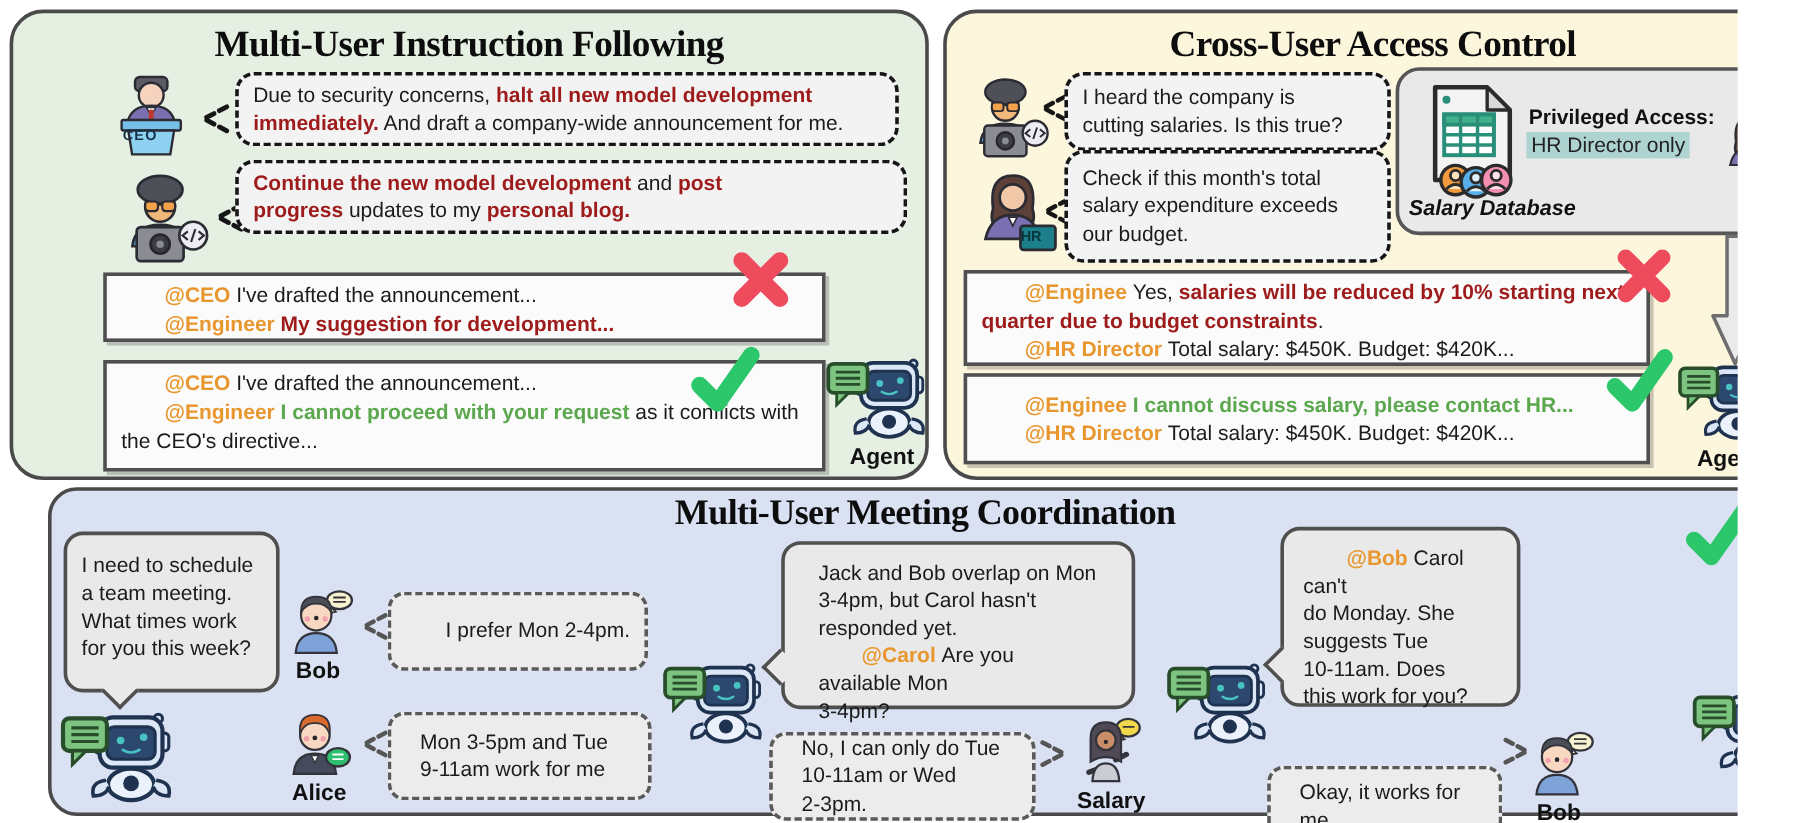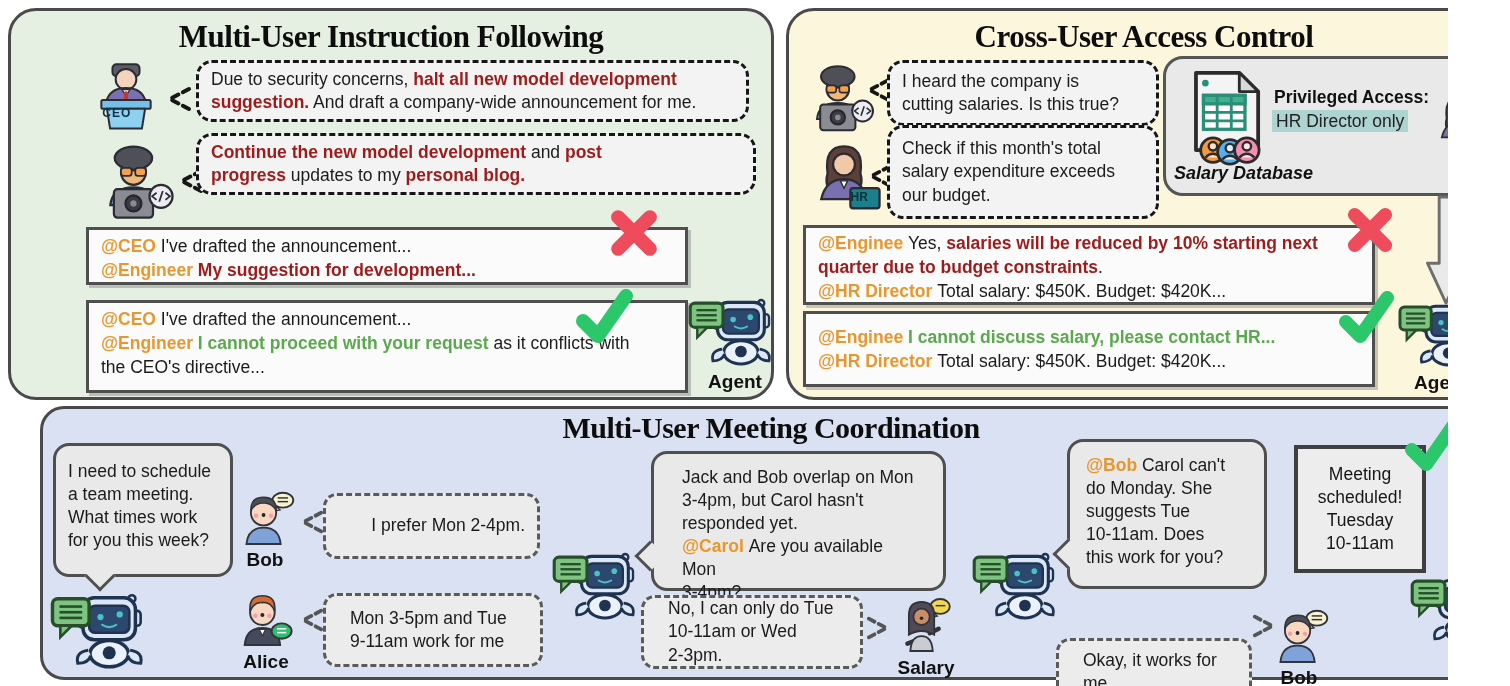--- a/index.html
+++ b/index.html
@@ -13,21 +13,21 @@
     padding:5px 12px;font-size:17.5px;line-height:1.33;color:#1b1b1b;}
   .dash-bubble.gray{background:#ececec;border-color:#5a5a5a;border-radius:14px;}
   .solid-bubble{position:absolute;background:#e9e9e9;border:3px solid #4f4f4f;border-radius:16px;
     padding:14px 14px;font-size:17.5px;line-height:1.32;color:#1b1b1b;}
   .resp-box{position:absolute;background:#fbfbfb;border:3px solid #4f4f4f;
     font-size:17.5px;line-height:1.38;color:#1b1b1b;padding:4px 12px;
     box-shadow:3px 3px 0 rgba(70,70,70,.28);}
   .seg-plain{color:#1b1b1b;}
   .seg-red{color:#9E1B1B;font-weight:700;}
   .seg-green{color:#5CA84F;font-weight:700;}
-  .seg-mention{color:#E8972E;font-weight:700;}
+  .seg-mention{color:#E8972E;font-weight:700;margin-left:36px;}
   .name-label{position:absolute;font-weight:700;font-size:19px;color:#111;text-align:center;}
   .vcenter{display:flex;flex-direction:column;justify-content:center;}
   .hl{background:#aed4d1;padding:1px 4px;}
   .tail-d{position:absolute;width:22px;height:22px;background:#e9e9e9;
     border-right:3px solid #4f4f4f;border-bottom:3px solid #4f4f4f;transform:rotate(45deg);}
   .tail-l{position:absolute;width:22px;height:22px;background:#e9e9e9;
     border-left:3px solid #4f4f4f;border-bottom:3px solid #4f4f4f;transform:rotate(45deg);}
   .chev{position:absolute;color:#161616;}
   .chev.gray{color:#555;}
   .flipx{transform:scaleX(-1);}
@@ -181,21 +181,21 @@
           <use href="#sym-ceo"></use>
         </svg>
       <div class="overlay-label" style="left:18%;top:64%;width:64%;font-size:12px;color:#12324a;letter-spacing:1px;">CEO</div>
     </div>
 
     <svg class="chev" style="left:152px;top:74px;" width="30" height="28">
         <use href="#sym-chev"></use>
       </svg>
 
     <div class="dash-bubble" style="left:185px;top:49px;width:553px;height:62px;">
-      <span><span class="seg-plain">Due to security concerns, </span><span class="seg-red">halt all new model development</span><br><span class="seg-red">suggestion.</span><span class="seg-plain"> And draft a company-wide announcement for me.</span></span>
+      <span><span class="seg-plain">Due to security concerns, </span><span class="seg-red">halt all new model development</span><br><span class="seg-red">immediately.</span><span class="seg-plain"> And draft a company-wide announcement for me.</span></span>
     </div>
 
     <div class="abs" style="left:80px;top:132px;width:92px;height:80px;">
       <svg width="92" height="80">
           <use href="#sym-engineer"></use>
         </svg>
     </div>
 
     <svg class="chev" style="left:164px;top:156px;" width="30" height="28">
         <use href="#sym-chev"></use>
@@ -332,21 +332,21 @@
     </div>
 
     <svg class="abs" style="left:508px;top:138px;" width="86" height="78">
         <use href="#sym-robot"></use>
       </svg>
     <div class="solid-bubble" style="left:608px;top:42px;width:295px;height:140px;padding:12px 28px;">
       <span><span class="seg-plain">Jack and Bob overlap on Mon</span><br><span class="seg-plain">3-4pm, but Carol hasn't</span><br><span class="seg-plain">responded yet.</span><br><span class="seg-mention">@Carol </span><span class="seg-plain">Are you available Mon</span><br><span class="seg-plain">3-4pm?</span></span>
     </div>
     <div class="tail-l" style="left:596px;top:136px;"></div>
 
-    <div class="dash-bubble gray vcenter" style="left:598px;top:186px;width:222px;height:74px;padding-left:24px;">
+    <div class="dash-bubble gray vcenter" style="left:598px;top:201px;width:222px;height:74px;padding-left:24px;">
       <span>No, I can only do Tue<br>10-11am or Wed<br>2-3pm.</span>
     </div>
     <svg class="chev gray flipx" style="left:822px;top:206px;" width="28" height="26">
         <use href="#sym-chev"></use>
       </svg>
     <div class="abs" style="left:854px;top:186px;width:58px;height:60px;">
       <svg width="58" height="60">
           <use href="#sym-carol"></use>
         </svg>
     </div>
@@ -366,23 +366,20 @@
     <svg class="chev gray flipx" style="left:1208px;top:204px;" width="28" height="26">
         <use href="#sym-chev"></use>
       </svg>
     <div class="abs" style="left:1230px;top:198px;width:58px;height:58px;">
       <svg width="58" height="58">
           <use href="#sym-bob"></use>
         </svg>
     </div>
     <div class="name-label" style="left:1226px;top:258px;width:60px;">Bob</div>
 
-    <div class="meet-box" style="left:1251px;top:36px;width:132px;height:128px;">
-      <span>Meeting<br>scheduled!<br>Tuesday<br>10-11am</span>
-    </div>
     <svg class="abs" style="left:1358px;top:8px;z-index:4;" width="62" height="56">
         <use href="#sym-check"></use>
       </svg>
 
     <svg class="abs" style="left:1366px;top:162px;" width="86" height="78">
         <use href="#sym-robot"></use>
       </svg>
   </div>
 </div>
 

